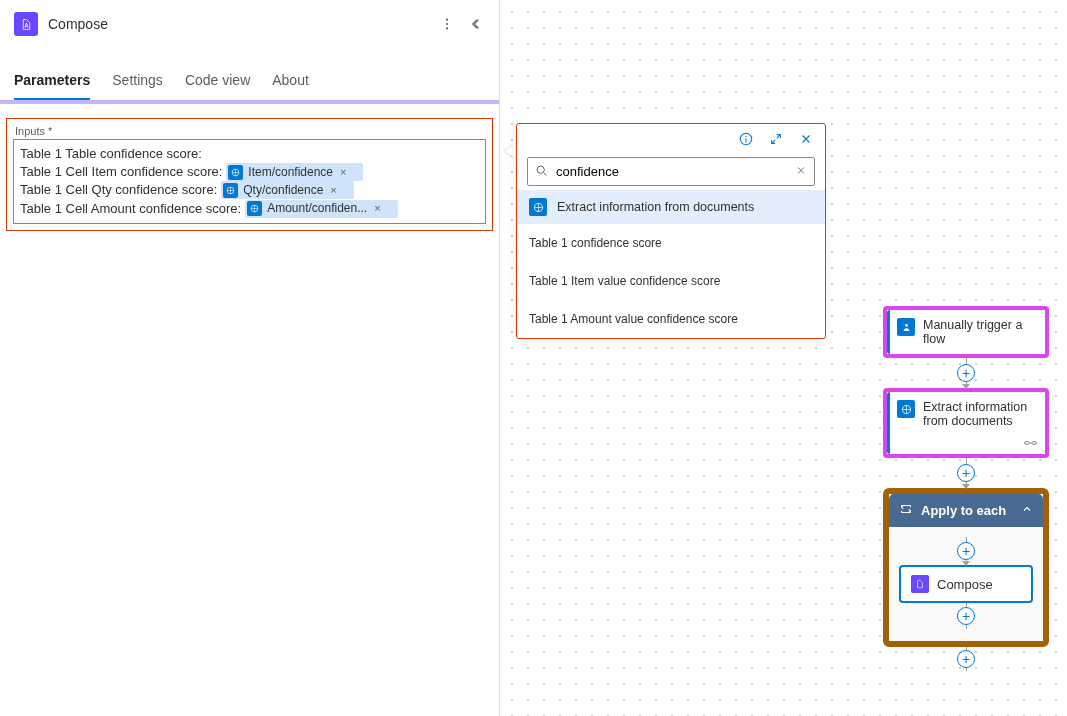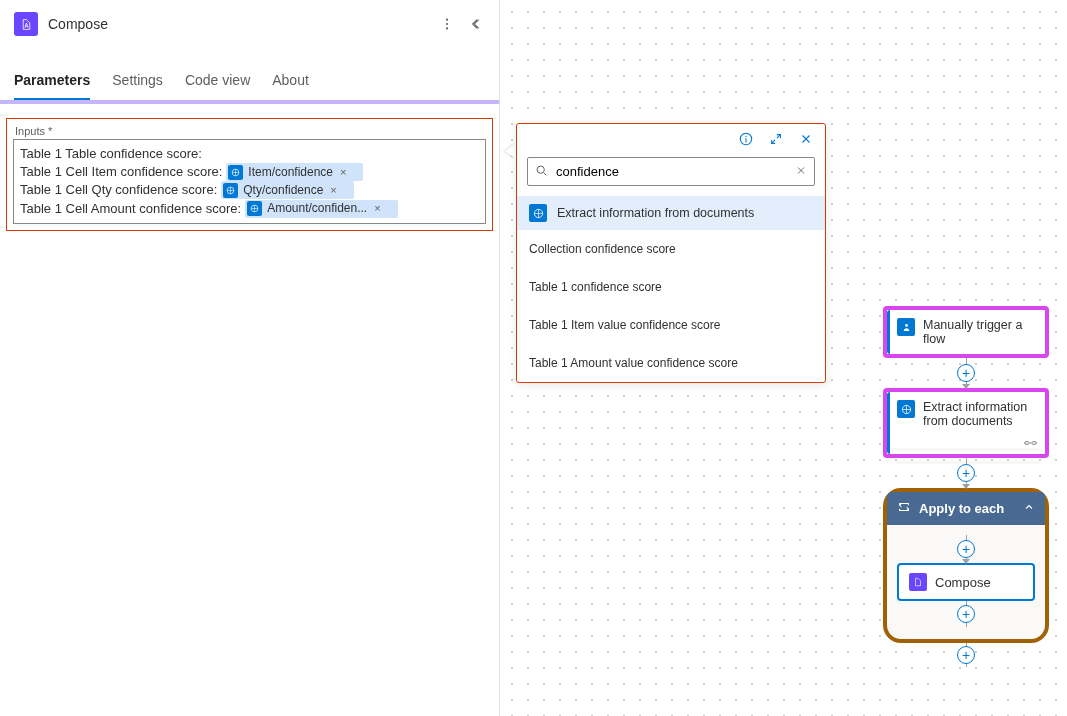--- a/index.html
+++ b/index.html
@@ -26,21 +26,21 @@
 .token { display: inline-flex; align-items: center; background: #cfe4fa; border-radius: 2px; padding: 1px 17px 1px 2px; gap: 5px; font-size: 12px; height: 18px;}
 .token-icon { width: 15px; height: 15px; background: #0078d4; border-radius: 2px; display: flex; align-items: center; justify-content: center; }
 .token-icon svg { width: 9px; height: 9px; fill: #fff; }
 .token-x { color: #605e5c; font-size: 11px; cursor: pointer; padding-left:2px; }
 
 
 .popup { position: absolute; left: 516px; top: 123px; width: 310px; border: 1px solid #d83b01; background: #fff; border-radius: 3px; box-shadow: 0 3px 10px rgba(0,0,0,0.08); }
 .popup-pointer { position: absolute; left: 505px; top: 143px; width: 0; height: 0; border-style: solid; border-width: 8px 11px 8px 0; border-color: transparent #fff transparent transparent; filter: drop-shadow(-2px 0 1px rgba(0,0,0,0.1)); }
 .popup-header { display: flex; justify-content: flex-end; gap: 16px; padding: 8px 12px 4px; color: #0078d4; }
 .popup-header span { cursor: pointer; }
-.popup-search { margin: 4px 10px 10px; position: relative; }
+.popup-search { margin: 4px 10px 4px; position: relative; }
 .popup-search input { width: 100%; border: 1px solid #8a8886; padding: 6px 28px 6px 28px; font-size: 13px; border-radius: 2px; }
 .popup-search .ps-icon { position: absolute; left: 8px; top: 50%; transform: translateY(-50%); color: #605e5c; }
 .popup-search .ps-clear { position: absolute; right: 8px; top: 50%; transform: translateY(-50%); color: #605e5c; cursor: pointer; }
 .popup-section-header { display: flex; align-items: center; gap: 10px; padding: 8px 12px; background: #e2eefb; font-size: 12.5px; color: #323130; }
 .popup-doc-icon { width: 18px; height: 18px; background: #0078d4; border-radius: 2px; display:flex;align-items:center;justify-content:center; }
 .popup-doc-icon svg { width: 11px; height: 11px; fill: #fff; }
 .popup-item { padding: 12px 12px; font-size: 12px; cursor: pointer; }
 
 
 .canvas { position: absolute; left: 500px; top: 0; right: 0; height: 716px;
@@ -55,21 +55,21 @@
 .node-inner { display: flex; align-items: flex-start; gap: 8px; padding: 8px 10px; }
 .node-accent { position: absolute; left: 0; top: 0; bottom: 0; width: 3px; border-radius: 3px 0 0 3px; }
 .node-icon { width: 18px; height: 18px; border-radius: 2px; display:flex;align-items:center;justify-content:center; flex-shrink: 0;}
 .node-icon svg { width: 11px; height: 11px; fill: #fff; }
 .link-icon { text-align: end; padding: 0 8px 4px; color: #605e5c; }
 
 .connector { display: flex; align-items: center; justify-content: center; height: 30px; position: relative;}
 .connector::before { content: ""; position: absolute; width: 1px; background: #a0a0a0; top: 0; bottom: 0; left: 50%;}
 .plus-circle { width: 18px; height: 18px; border: 1px solid #0078d4; border-radius: 50%; background: #fff; color: #0078d4; display: flex; align-items: center; justify-content: center; font-size: 14px; line-height: 1; z-index:2; cursor: pointer; }
 
-.apply-card { border: 4px solid #a16207; border-radius: 18px; background: #faf9f8; text-align: center; }
+.apply-card { border: 6px solid #a16207; border-radius: 6px; background: #faf9f8; text-align: center; }
 .apply-header { background: #486991; color: #fff; border-radius: 5px 5px 0 0; display: flex; align-items: center; padding: 8px 10px; gap: 8px; font-size: 13px; font-weight: 600;}
 .apply-header .chev { margin-left: auto; }
 .apply-body { padding: 10px 10px 12px; }
 
 .compose-node { border: 2px solid #0078d4; border-radius: 4px; background: #fff; display: flex; align-items: center; gap: 8px; padding: 8px 10px; font-size: 13px; }
 .compose-node-icon { width: 18px; height: 18px; background: #6b46ff; border-radius: 2px; display:flex;align-items:center;justify-content:center;}
 .compose-node-icon svg { width: 10px; height: 10px; fill: #fff;}
 
 .arrowhead { position: absolute; left: 50%; transform: translateX(-50%); bottom: -1px; width: 0; height: 0; border-left: 4px solid transparent; border-right: 4px solid transparent; border-top: 5px solid #a0a0a0; z-index:1;}
 </style>
@@ -186,21 +186,20 @@
   </div>
   <div class="popup-section-header">
     <span class="popup-doc-icon">
         <svg viewBox="0 0 16 16">
           <circle cx="8" cy="8" r="6" fill="none" stroke="#fff" stroke-width="1.2"></circle>
           <path d="M8 2v12M2 8h12" stroke="#fff" stroke-width="1"></path>
         </svg>
       </span>
     <span>Extract information from documents</span>
   </div>
-  <div class="popup-item">Collection confidence score</div>
   <div class="popup-item">Table 1 confidence score</div>
   <div class="popup-item">Table 1 Item value confidence score</div>
   <div class="popup-item">Table 1 Amount value confidence score</div>
 </div>
 
 <div class="flow">
 
   <div class="node">
     <div class="node-accent" style="background:#0078d4"></div>
     <div class="node-inner">

